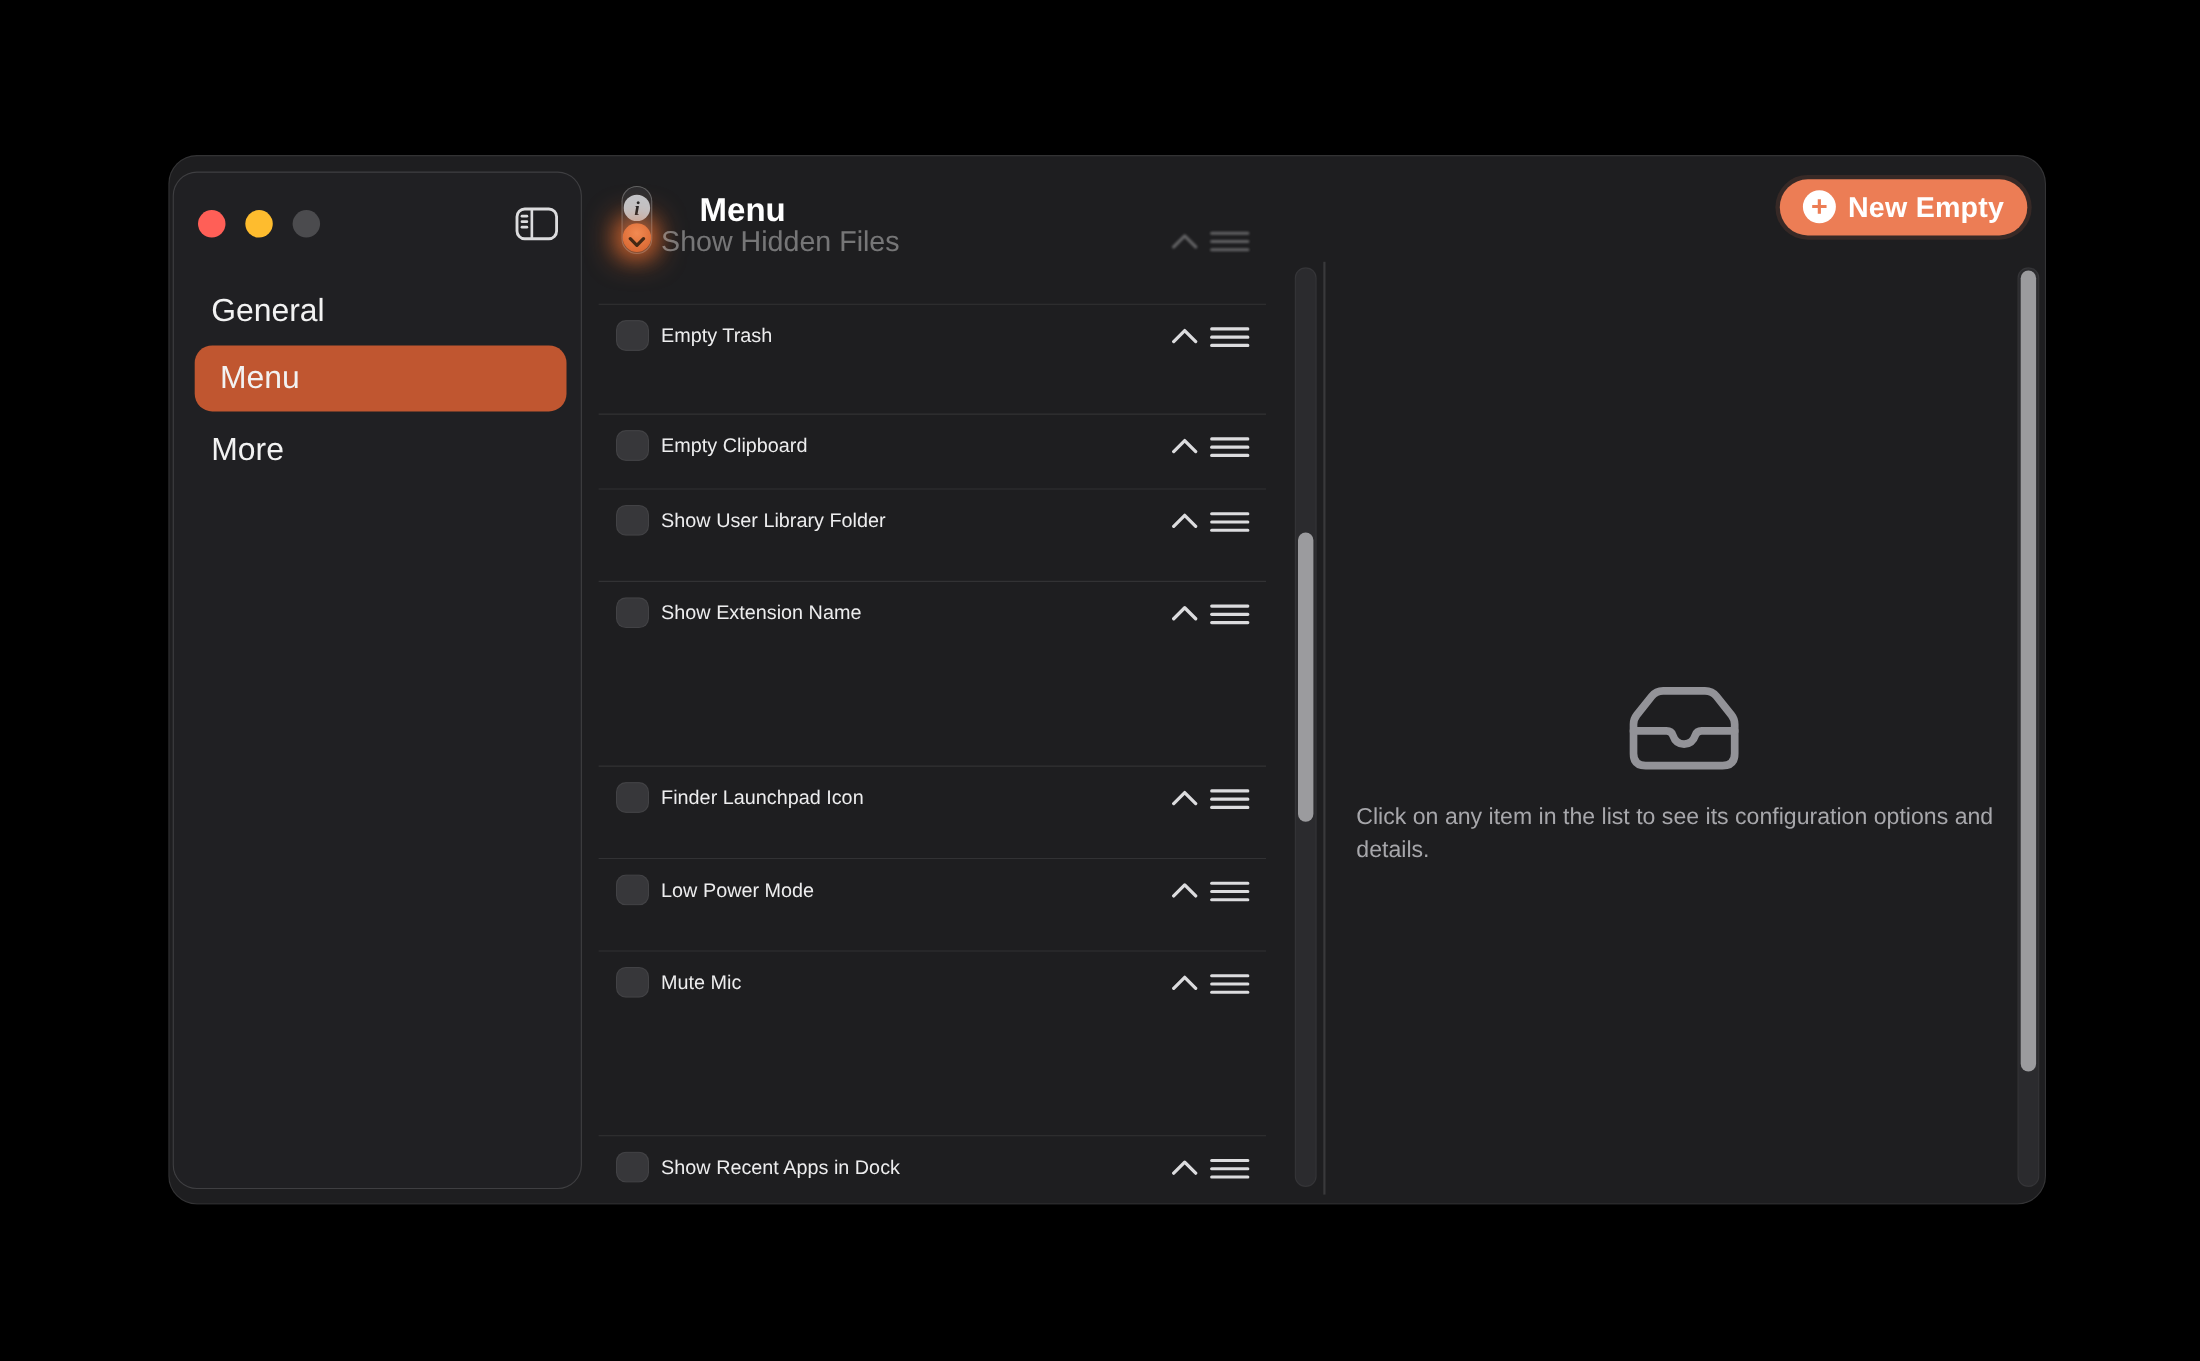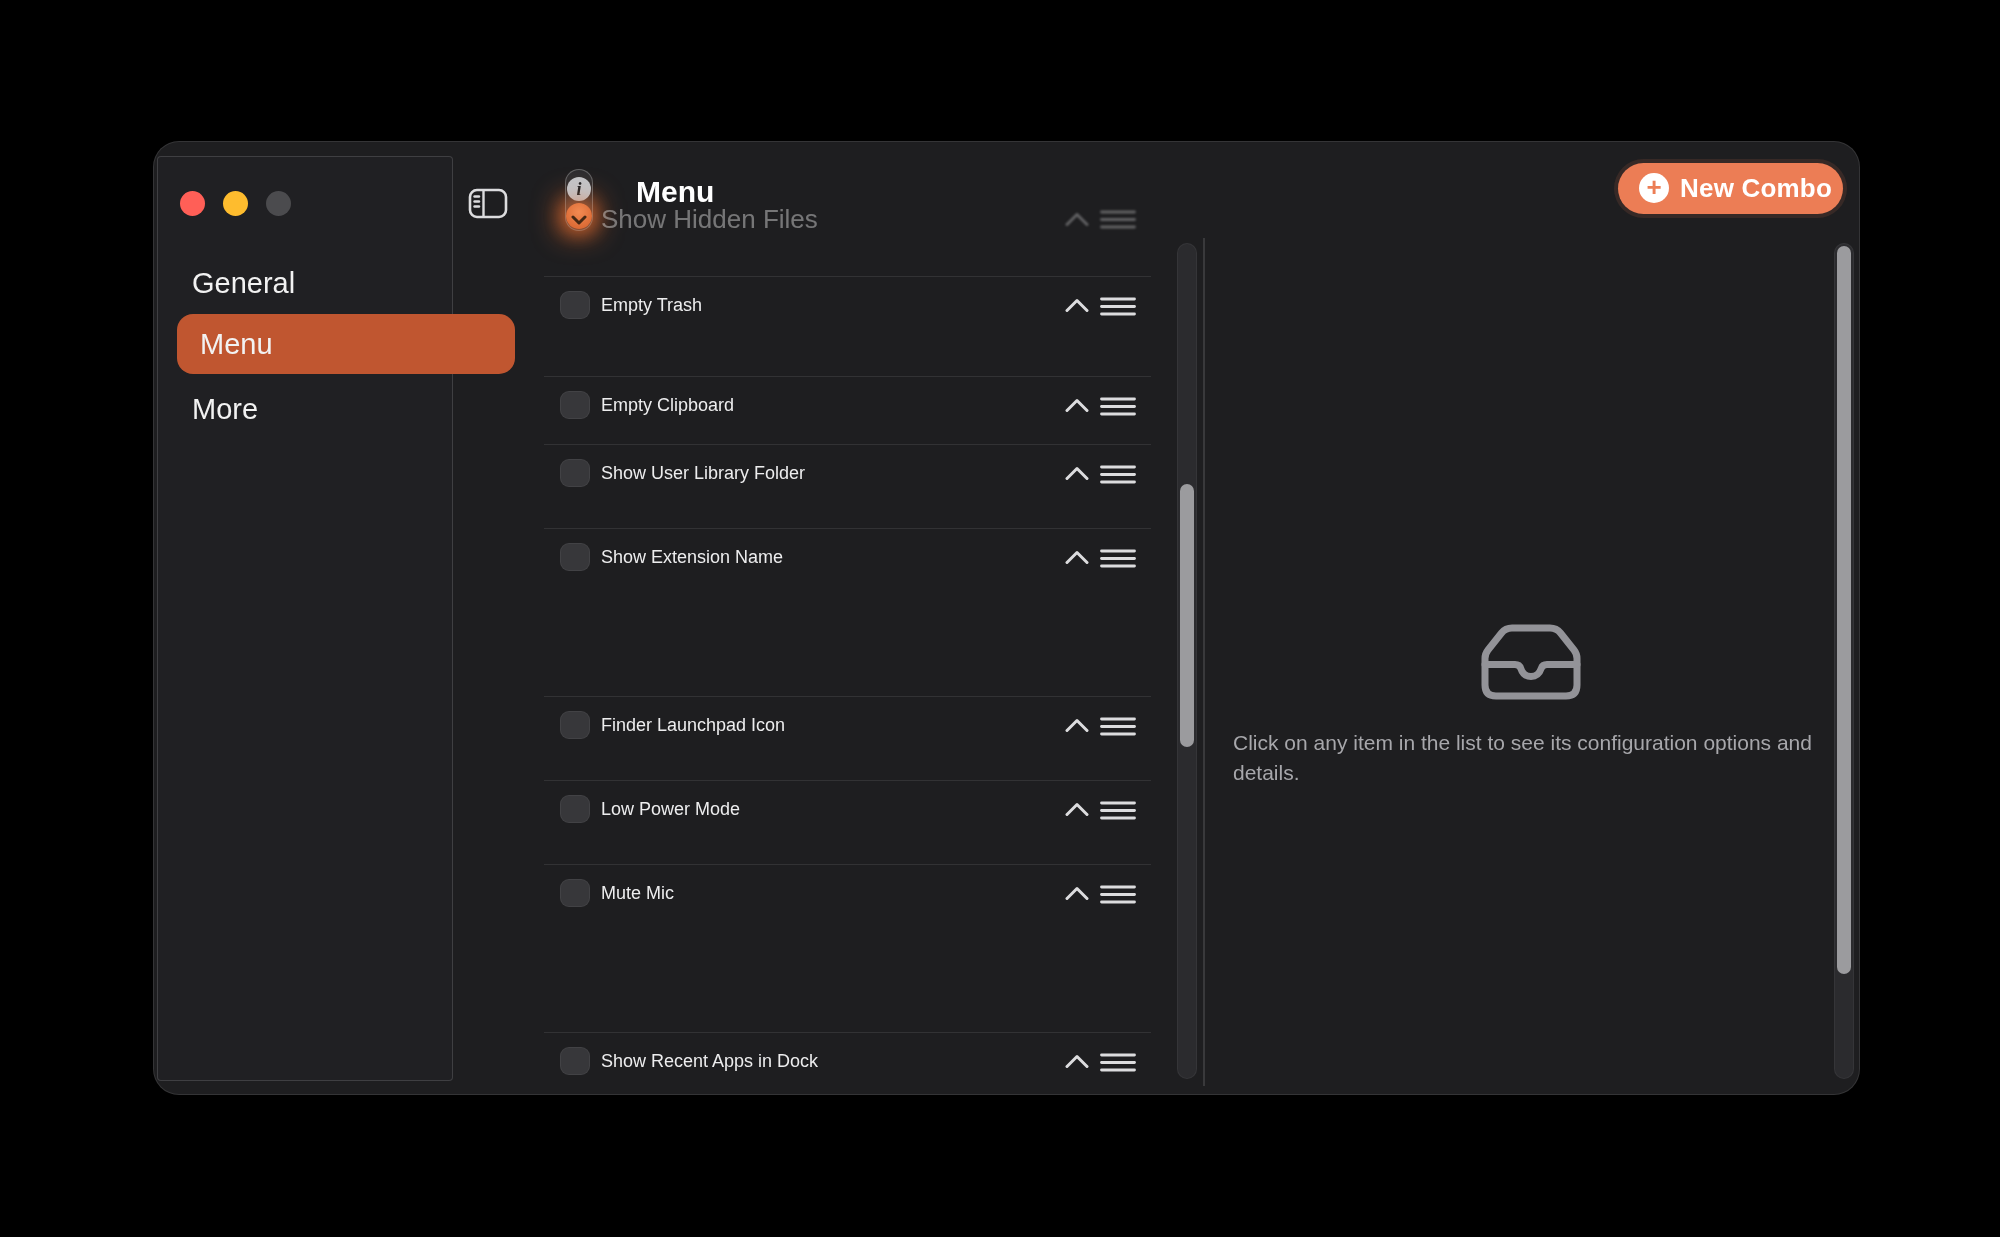--- a/index.html
+++ b/index.html
@@ -6,22 +6,22 @@
   html,body { width:2000px; height:1237px; background:#000; overflow:hidden;
               font-family:"Liberation Sans","DejaVu Sans",sans-serif; }
   .stage { position:relative; width:2000px; height:1237px; background:#000; }
 
   .window { position:absolute; left:153px; top:141px; width:1707px; height:954px;
             background:var(--window_bg,#1E1E20); border-radius:26px;
             border:1px solid rgba(255,255,255,.10);
             box-shadow:0 24px 70px rgba(0,0,0,.8); overflow:hidden; }
 
   
-  .sidebar { position:absolute; left:3px; top:14px; width:296px; height:925px;
-             background:var(--sidebar_bg,#202023); border-radius:4px;
+  .sidebar { position:absolute; left:3px; top:14px; width:372px; height:925px;
+             background:var(--sidebar_bg,#202023); border-radius:22px;
              border:1px solid rgba(255,255,255,.14); }
   .traffic { position:absolute; top:34px; width:25px; height:25px; border-radius:50%; border:none; }
   .t-red    { left:22px;  background:var(--traffic_red,#FF5F57); }
   .t-yellow { left:65px;  background:var(--traffic_yellow,#FEBC2E); }
   .t-gray   { left:108px; background:var(--traffic_gray,#4B4B4E); }
   .sidebar-toggle { position:absolute; left:310px; top:31px; width:40px; height:32px;
                     background:transparent; border:none; cursor:pointer; }
 
   .side-item { position:absolute; left:19px; width:338px; height:52px; display:flex;
                align-items:center; padding-left:15px; color:#F2F2F2; font-size:29px; }
@@ -124,21 +124,21 @@
         <span>More</span>
       </div>
     </div>
 
     <div class="page-title">Menu</div>
 
     <button class="new-combo">
       <span class="plus-circle">
         <span>+</span>
       </span>
-      <span class="new-combo-label">New Combo</span>
+      <span class="new-combo-label">New Empty</span>
     </button>
 
     <div class="ghost-glow"></div>
     <div class="ghost-pill"></div>
     <div class="info-knob">
       <span>i</span>
     </div>
     <div class="orange-knob">
       <span>
         <svg width="16" height="12" viewBox="0 0 16 12" style="display:block;margin-bottom:3px">

